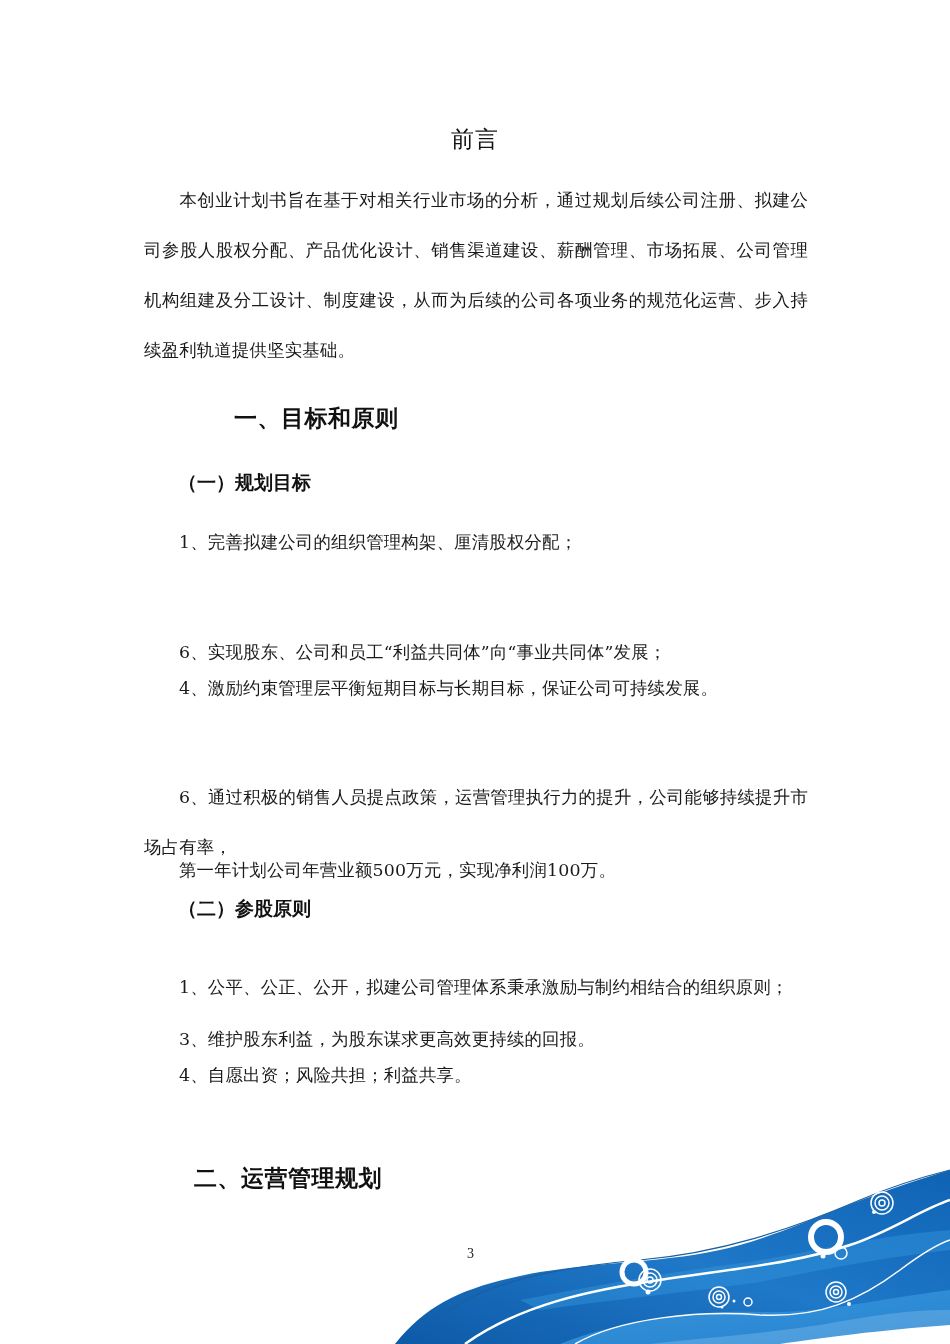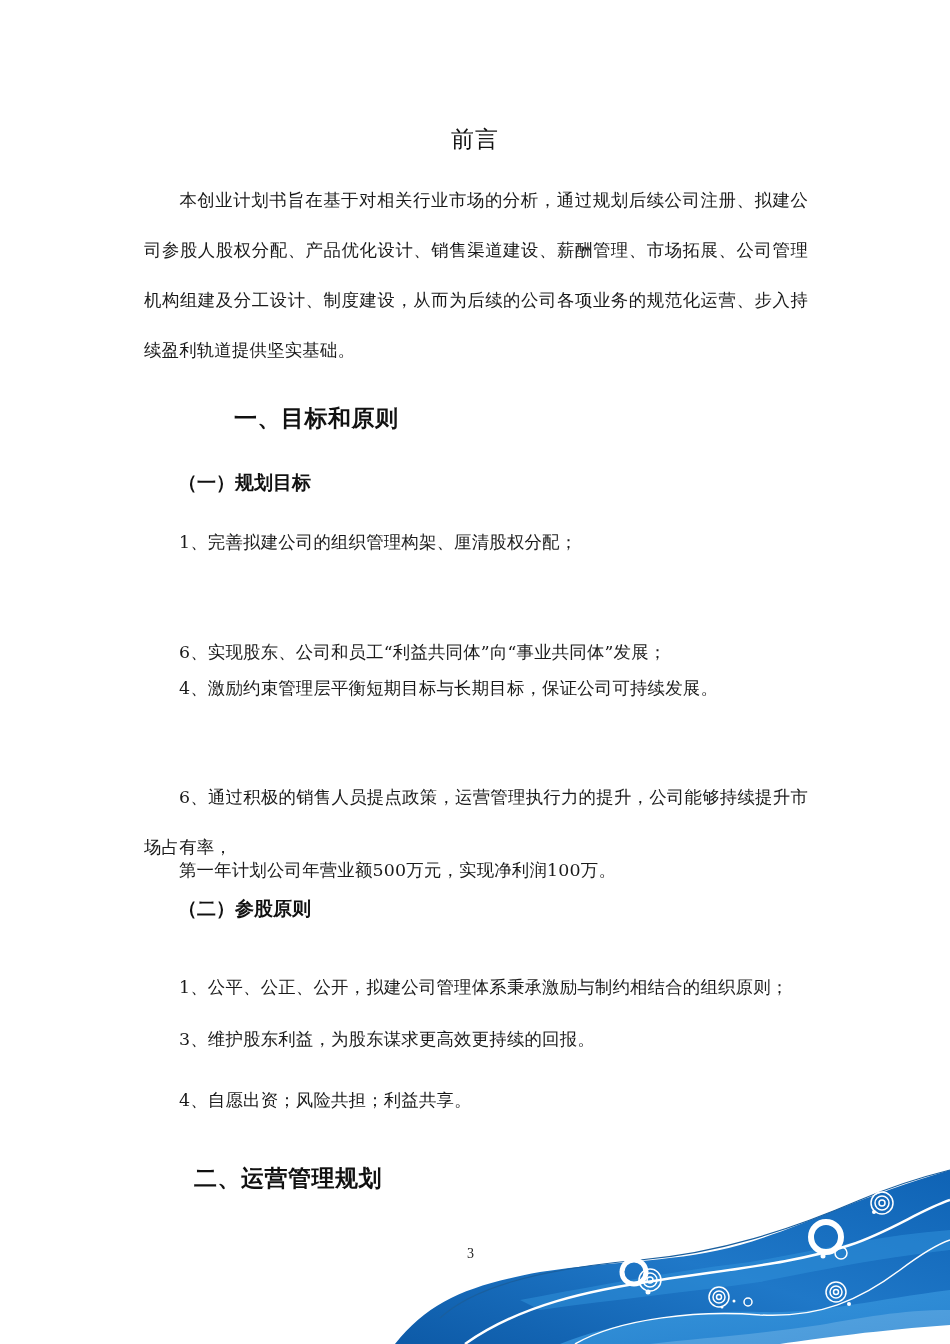--- a/index.html
+++ b/index.html
@@ -52,21 +52,21 @@
   <div class="para" style="top:517px;"><span class="indent"></span><span>1、完善拟建公司的组织管理构架、厘清股权分配；</span></div>
   <div class="para" style="top:627px;"><span class="indent"></span><span>6、实现股东、公司和员工“利益共同体”向“事业共同体”发展；</span></div>
   <div class="para" style="top:663px;"><span class="indent"></span><span>4、激励约束管理层平衡短期目标与长期目标，保证公司可持续发展。</span></div>
   <div class="para" style="top:772px;"><span class="indent"></span><span>6、通过积极的销售人员提点政策，运营管理执行力的提升，公司能够持续提升市场占有率，</span></div>
   <div class="para" style="top:845px;"><span class="indent"></span><span>第一年计划公司年营业额500万元，实现净利润100万。</span></div>
 
   <div class="h2" style="top:896px;">（二）参股原则</div>
 
   <div class="para" style="top:942px;margin-top:20px;"><span class="indent"></span><span>1、公平、公正、公开，拟建公司管理体系秉承激励与制约相结合的组织原则；</span></div>
   <div class="para" style="top:1014px;"><span class="indent"></span><span>3、维护股东利益，为股东谋求更高效更持续的回报。</span></div>
-  <div class="para" style="top:1050px;margin-top:25px;"><span class="indent"></span><span>4、自愿出资；风险共担；利益共享。</span></div>
+  <div class="para" style="top:1050px;"><span class="indent"></span><span>4、自愿出资；风险共担；利益共享。</span></div>
 
   <div class="h1" style="top:1135px;margin-top:28px;">二、运营管理规划</div>
 
   <svg class="wave" width="950" height="1344" viewBox="0 0 950 1344">
     <defs>
       <linearGradient id="g1" x1="0" y1="1" x2="1" y2="0">
         <stop offset="0" stop-color="#0d5aa7"></stop>
         <stop offset="0.5" stop-color="#1f78c8"></stop>
         <stop offset="1" stop-color="#0f63b5"></stop>
       </linearGradient>

